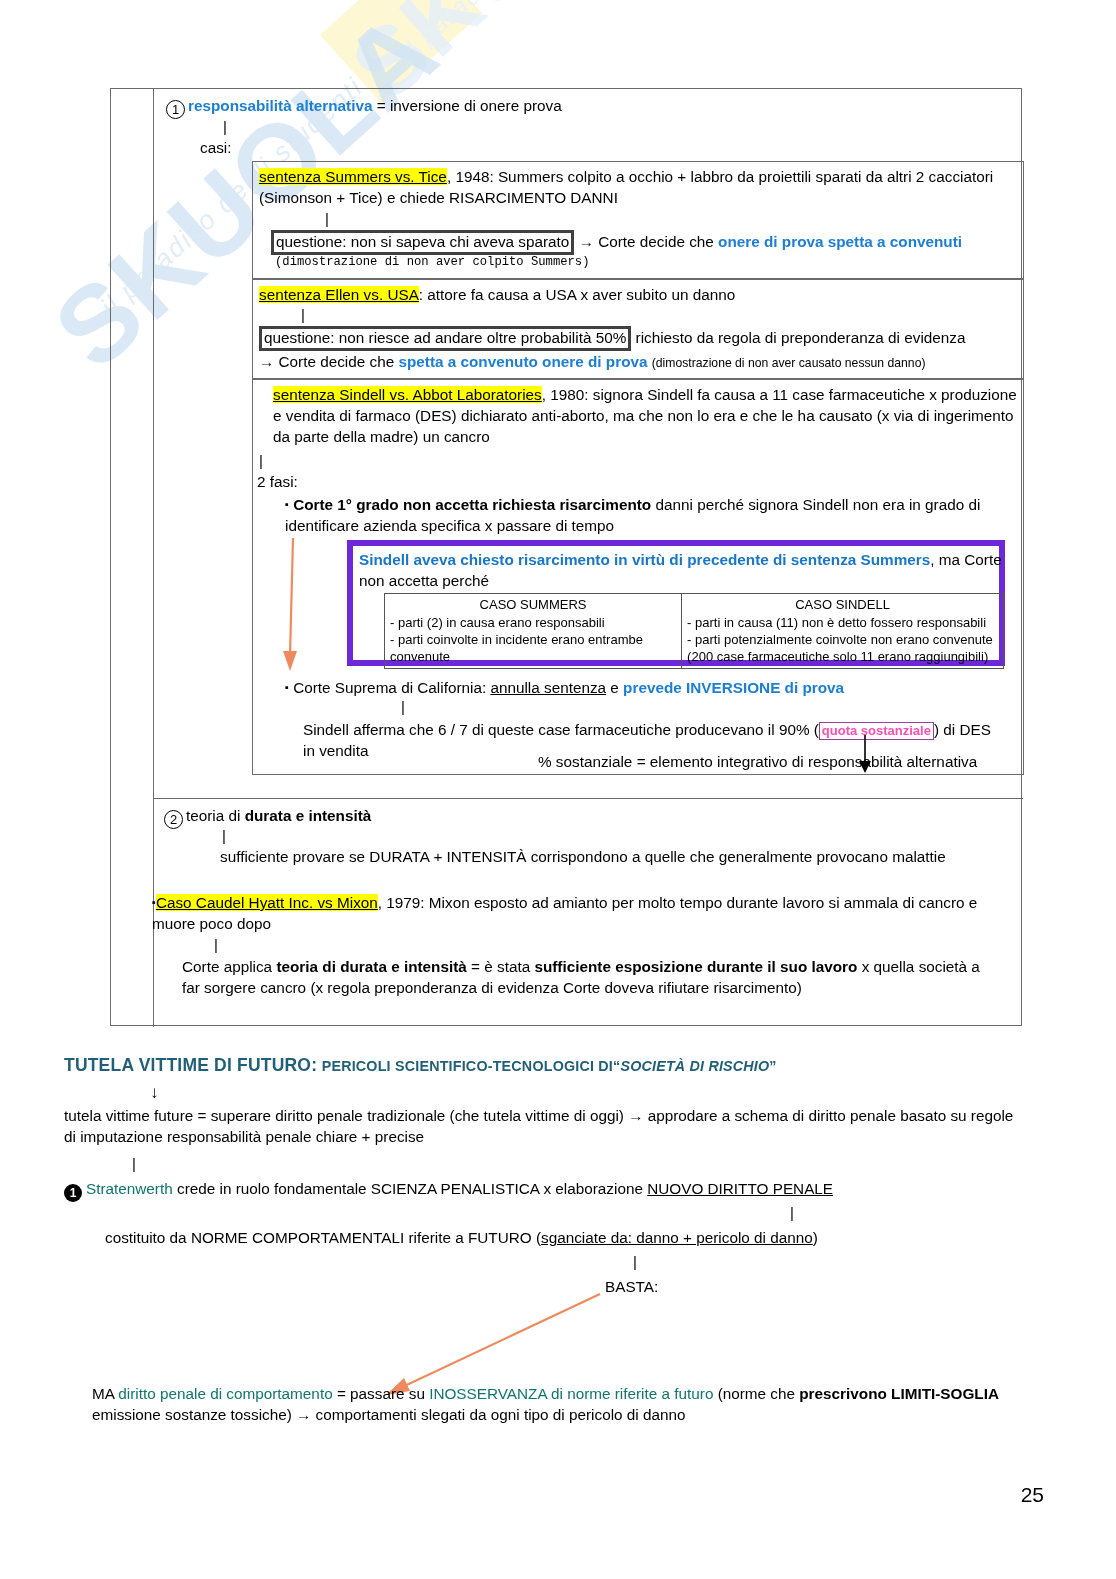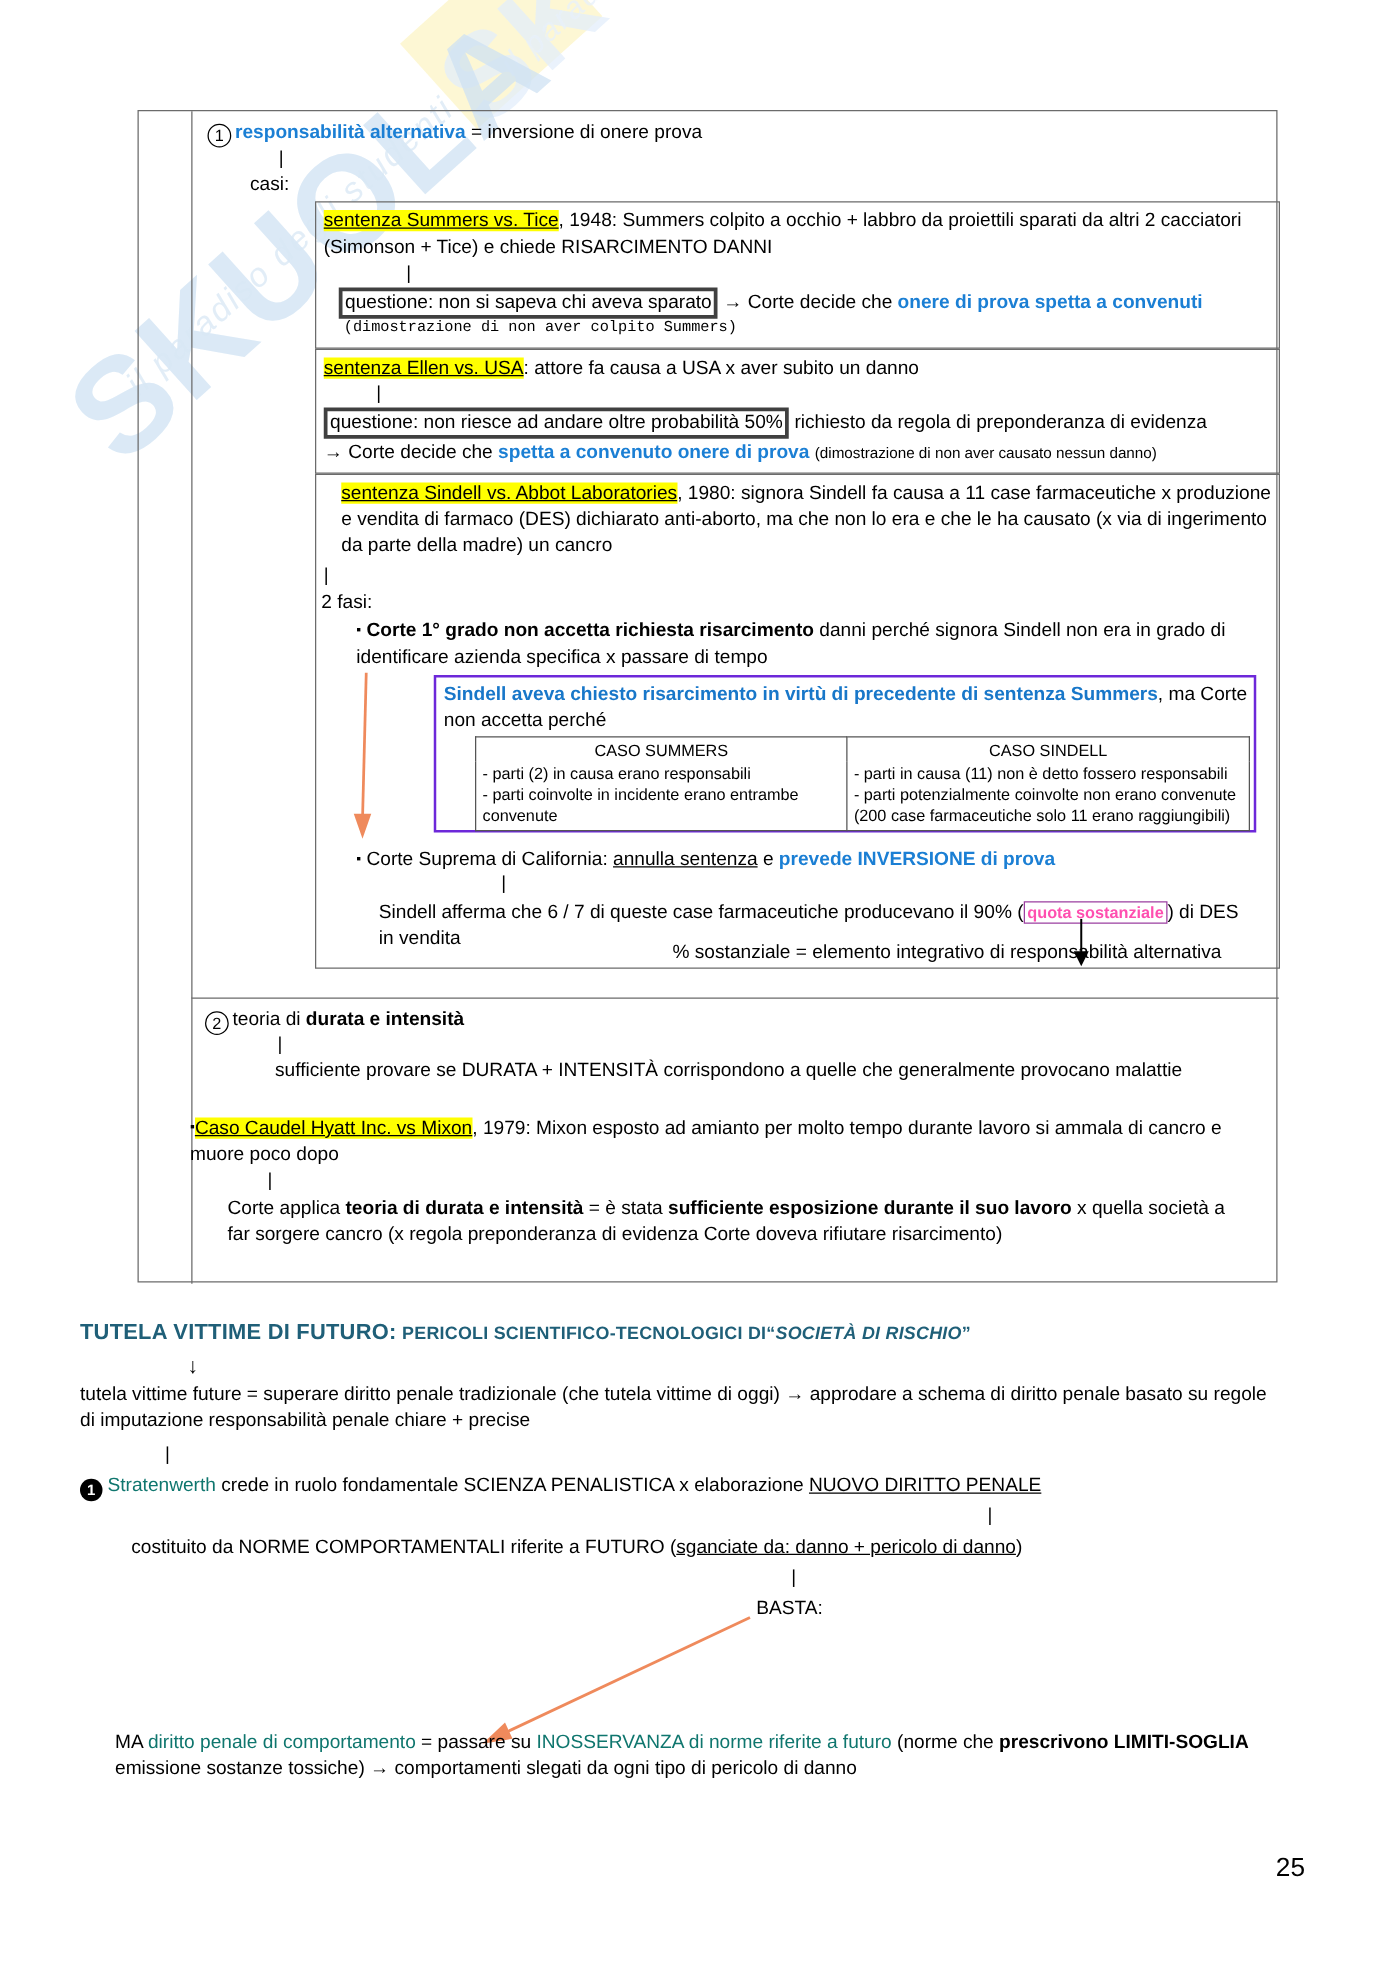--- a/index.html
+++ b/index.html
@@ -142,21 +142,21 @@
   
   .casebox {
     position:absolute;
     border:1px solid #6b6b6b;
     border-left:1px solid #6b6b6b;
   }
 
   
   .cmp-outer {
     position:absolute;
-    border:2px solid #6d28d9;
+    border:6px solid #6d28d9;
     background:transparent;
   }
   table.cmp {
     border-collapse:collapse;
     width:100%;
     font-size:13px;
   }
   table.cmp td {
     border:1px solid #555;
     padding:2px 5px;

